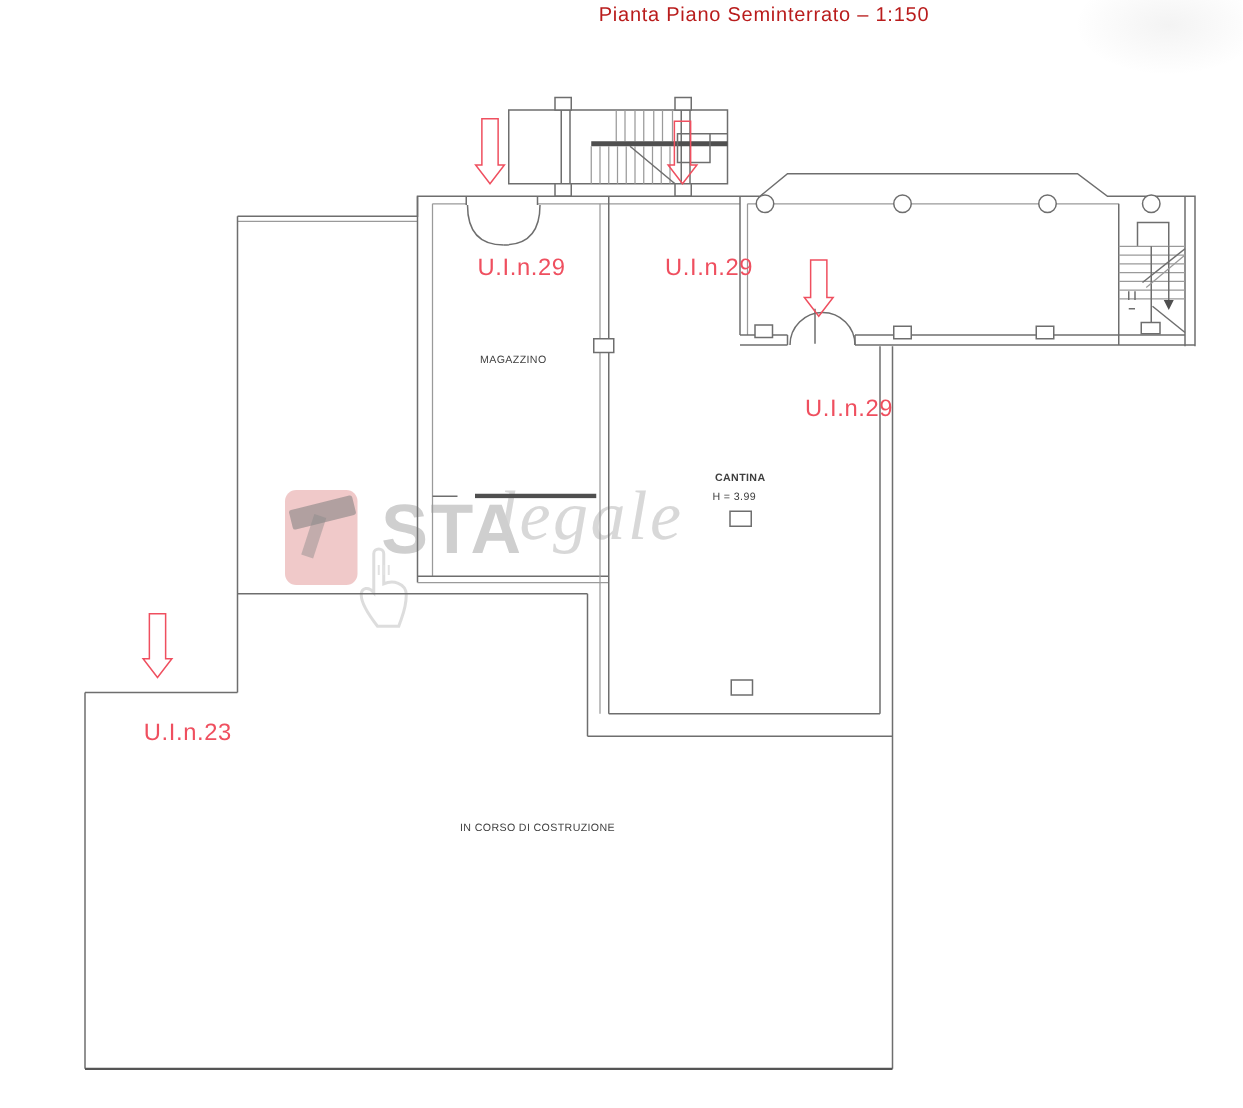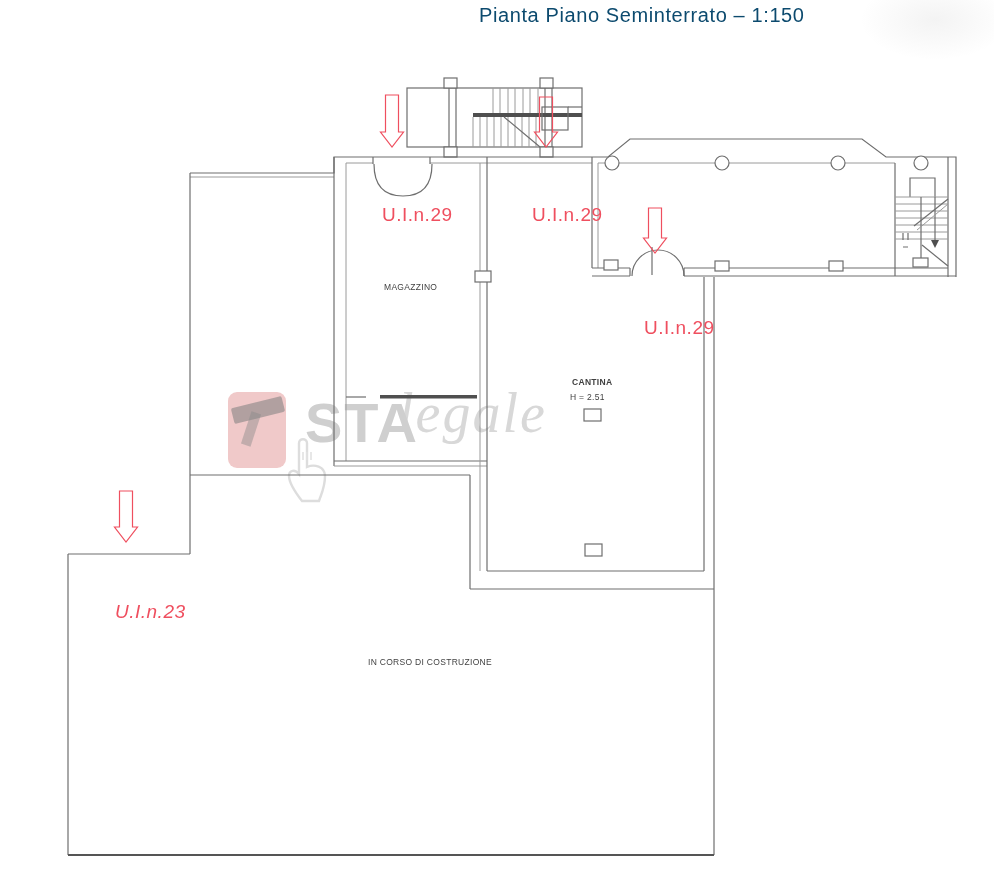--- a/index.html
+++ b/index.html
@@ -6,21 +6,21 @@
   .canvas{position:relative;width:994px;height:886px;background:#ffffff;overflow:hidden;
           font-family:"Liberation Sans",sans-serif;}
   .canvas svg{position:absolute;left:0;top:0;}
   svg line, svg path, svg rect, svg circle, svg polyline{stroke:#6e6e6e;stroke-width:1.2;fill:none;}
   svg .wfill{fill:#ffffff;}
   svg .dfill{fill:#4f4f4f;stroke:none;}
   svg .thin{stroke:#9a9a9a;stroke-width:1;}
   svg .thick{stroke:#555555;stroke-width:1.8;}
   svg .red{stroke:#ef4f5f;}
   .txt{position:absolute;white-space:nowrap;}
-  .title{font-size:20px;color:#0c4a6e;letter-spacing:.6px;}
+  .title{font-size:16px;color:#b91c1c;letter-spacing:.6px;}
   .cad{font-size:8.5px;color:#3f3f3f;letter-spacing:.3px;}
   .redlbl{font-size:19px;color:#ef4f5f;letter-spacing:.5px;margin-top:40px;}
   
   .wm{position:absolute;left:0;top:0;width:812px;height:886px;pointer-events:none;}
   .wm-logo{position:absolute;left:228px;top:392px;width:58px;height:76px;border-radius:9px;
            background:#e39c9c;opacity:.55;}
   .wm-gavel{position:absolute;left:232px;top:402px;width:52px;height:16px;background:#7d7d7d;
             opacity:.55;transform:rotate(-14deg);border-radius:2px;}
   .wm-gavel2{position:absolute;left:246px;top:412px;width:10px;height:34px;background:#8a8a8a;
             opacity:.45;transform:rotate(18deg);}
@@ -186,20 +186,20 @@
       <path class="red" fill="url(#redHatch)" d="M648.5,208 h13 v30 h5 L655,253 l-11.5,-15 h5 z"></path>
       <path class="red" fill="url(#redHatch)" d="M119.5,491 h13 v36 h5 L126,542 l-11.5,-15 h5 z"></path>
     </g>
   </svg>
 
   <div class="txt title" style="left:479px;top:4px;">Pianta Piano Seminterrato – 1:150</div>
 
   <div class="txt redlbl" style="left:382px;top:164px;">U.I.n.29</div>
   <div class="txt redlbl" style="left:532px;top:164px;">U.I.n.29</div>
   <div class="txt redlbl" style="left:644px;top:277px;">U.I.n.29</div>
-  <div class="txt redlbl" style="left:115px;top:561px;font-style:italic;">U.I.n.23</div>
+  <div class="txt redlbl" style="left:115px;top:536px;">U.I.n.23</div>
 
   <div class="txt cad" style="left:384px;top:282px;text-align:center;">MAGAZZINO</div>
   <div class="txt cad" style="left:572px;top:377px;font-weight:bold;">CANTINA</div>
-  <div class="txt cad" style="left:570px;top:392px;">H = 2.51</div>
+  <div class="txt cad" style="left:570px;top:392px;">H = 3.99</div>
   <div class="txt cad" style="left:368px;top:657px;">IN CORSO DI COSTRUZIONE</div>
 
 </div>
 
 </body></html>

